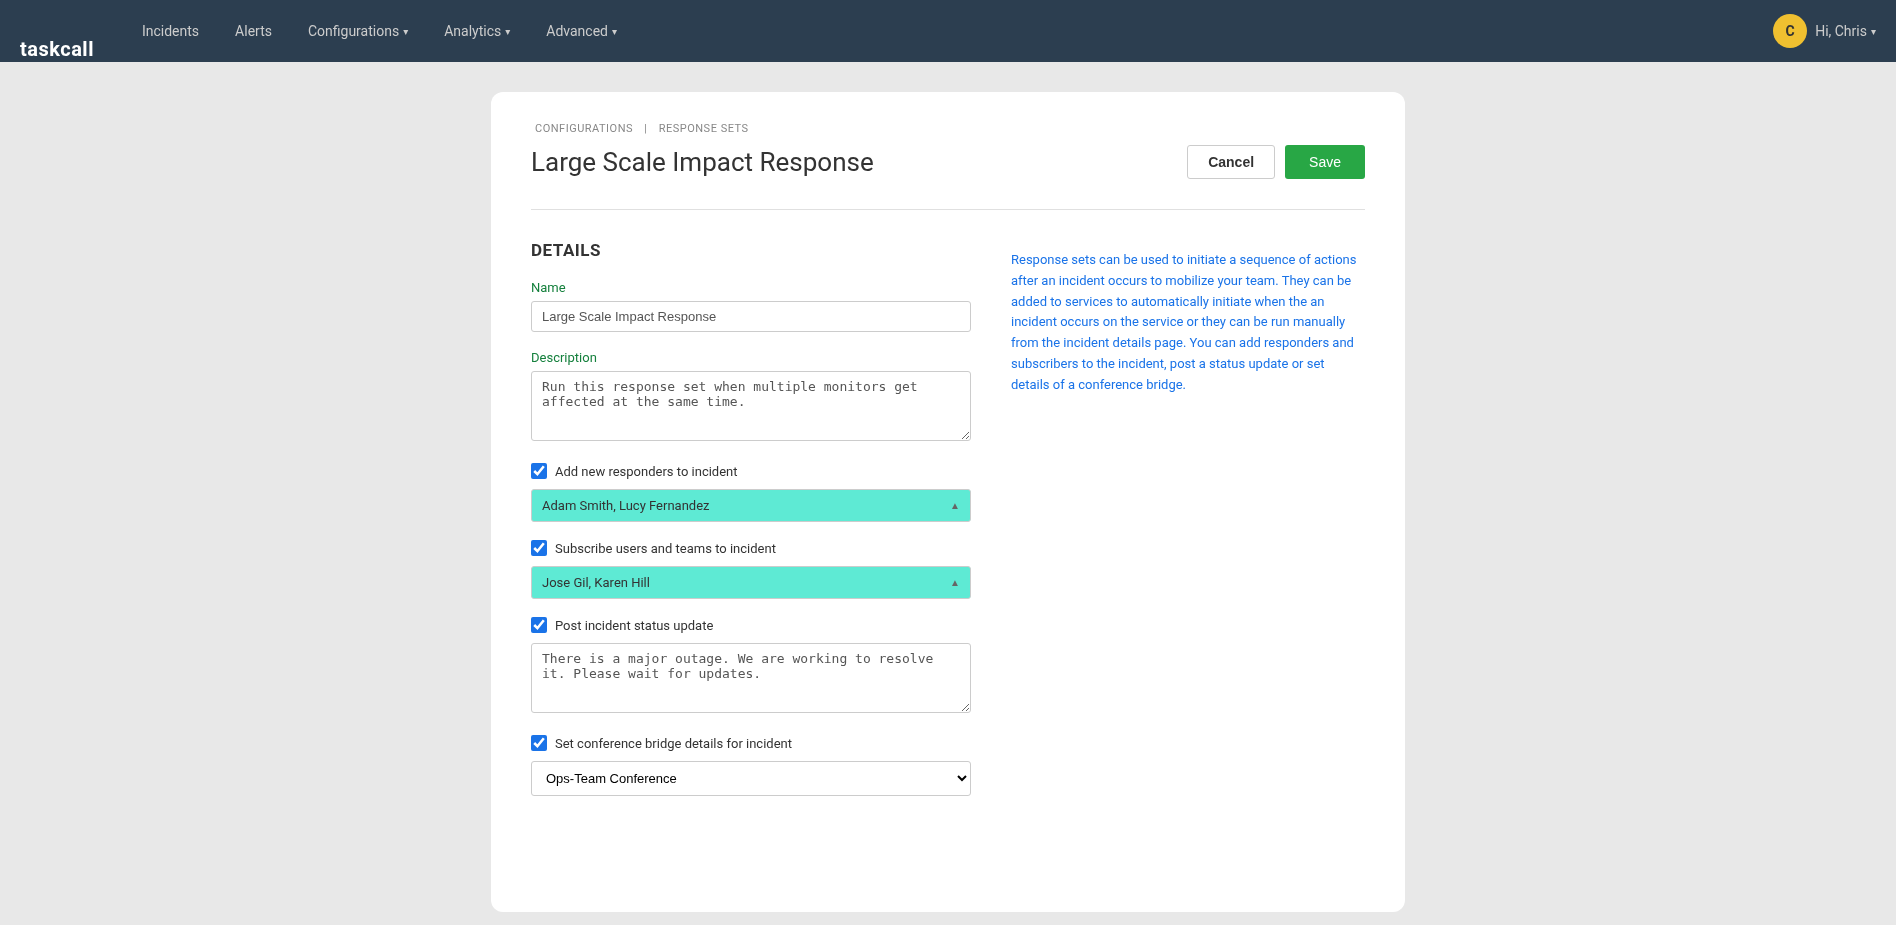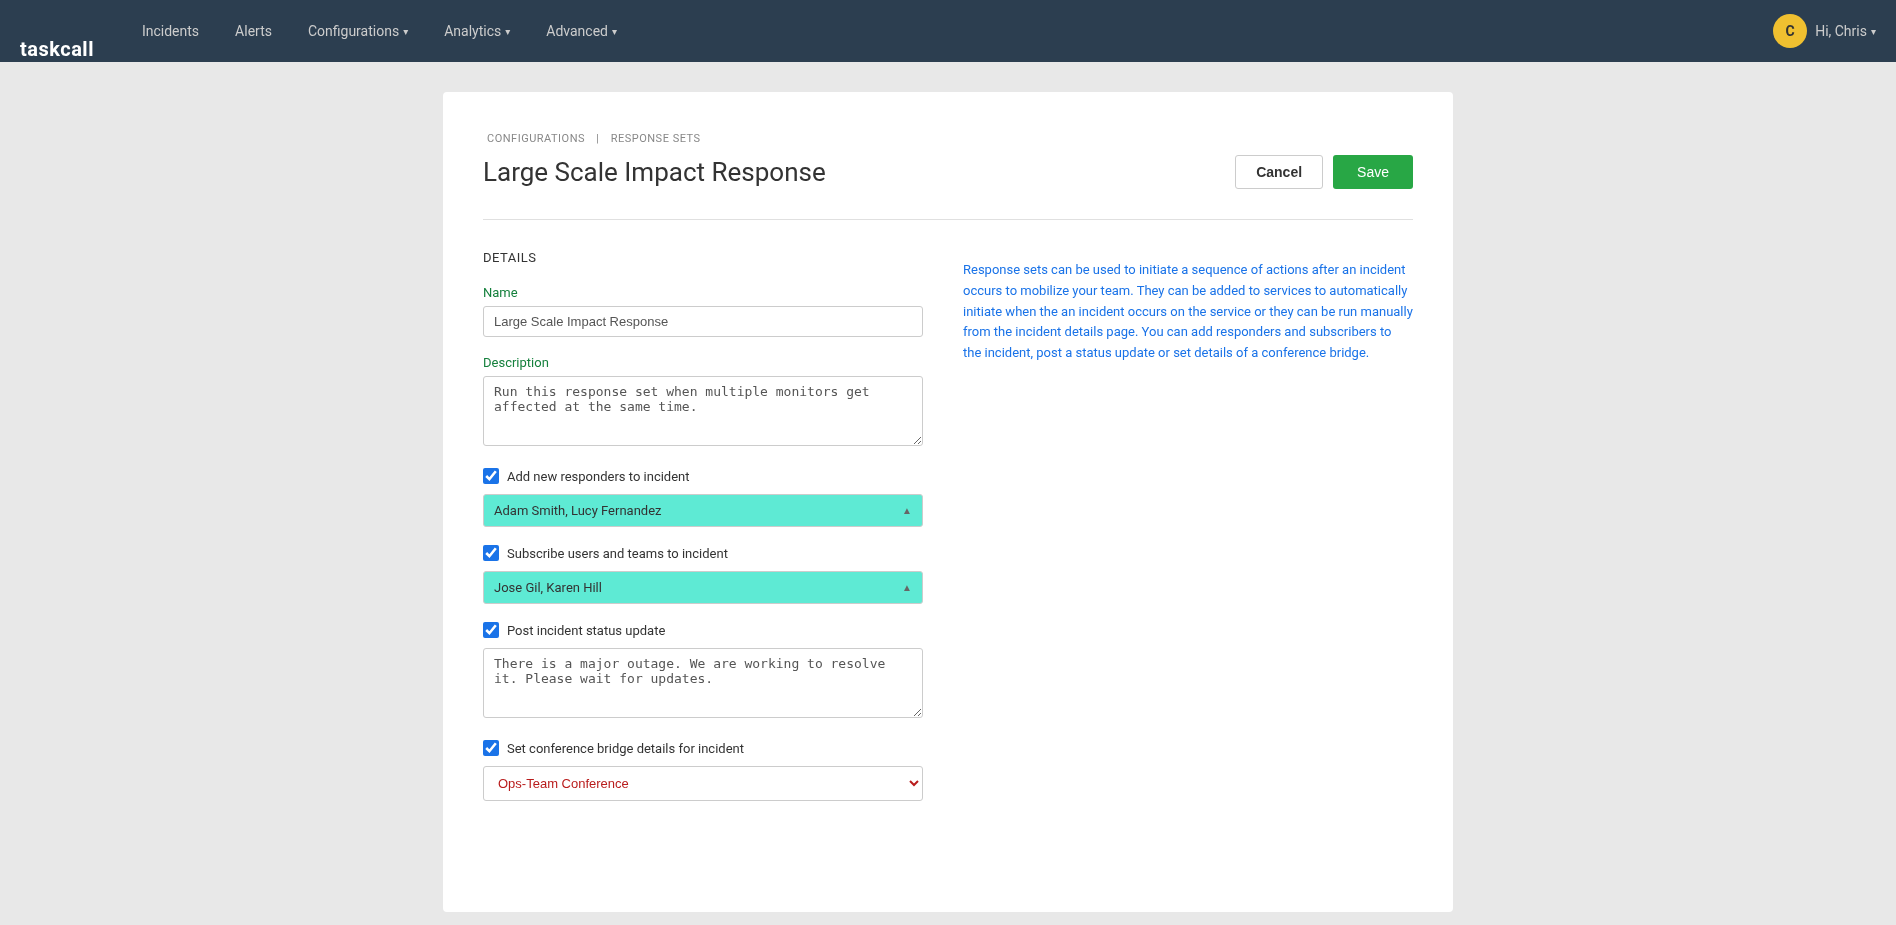--- a/index.html
+++ b/index.html
@@ -71,24 +71,24 @@
     }
 
     
     .main-wrapper {
       padding: 30px 20px;
       display: flex;
       justify-content: center;
     }
     .content-card {
       background: #fff;
-      width: 1010px;
+      width: 914px;
       min-height: 820px;
-      border-radius: 4px;
-      padding: 40px 40px;
+      border-radius: 12px;
+      padding: 30px 40px;
     }
 
     
     .breadcrumb {
       font-size: 11px;
       color: #888;
       letter-spacing: 0.5px;
       text-transform: uppercase;
       margin-bottom: 10px;
     }
@@ -146,22 +146,22 @@
     .form-col {
       flex: 0 0 440px;
     }
     .info-col {
       flex: 1;
       padding-top: 10px;
     }
 
     
     .section-heading {
-      font-size: 13px;
-      font-weight: 400;
+      font-size: 17px;
+      font-weight: 700;
       color: #333;
       letter-spacing: 0.5px;
       margin-bottom: 20px;
     }
 
     
     .field-label {
       font-size: 13px;
       color: #15803d;
       margin-bottom: 6px;
@@ -208,21 +208,21 @@
       color: #333;
     }
 
     
     .dropdown-select {
       width: 100%;
       padding: 8px 10px;
       border: 1px solid #ccc;
       border-radius: 3px;
       font-size: 13px;
-      color: #b91c1c;
+      color: #000000;
       background: #fff;
       cursor: pointer;
       appearance: auto;
       margin-bottom: 18px;
     }
 
     
     .custom-dropdown {
       width: 100%;
       padding: 8px 10px;

